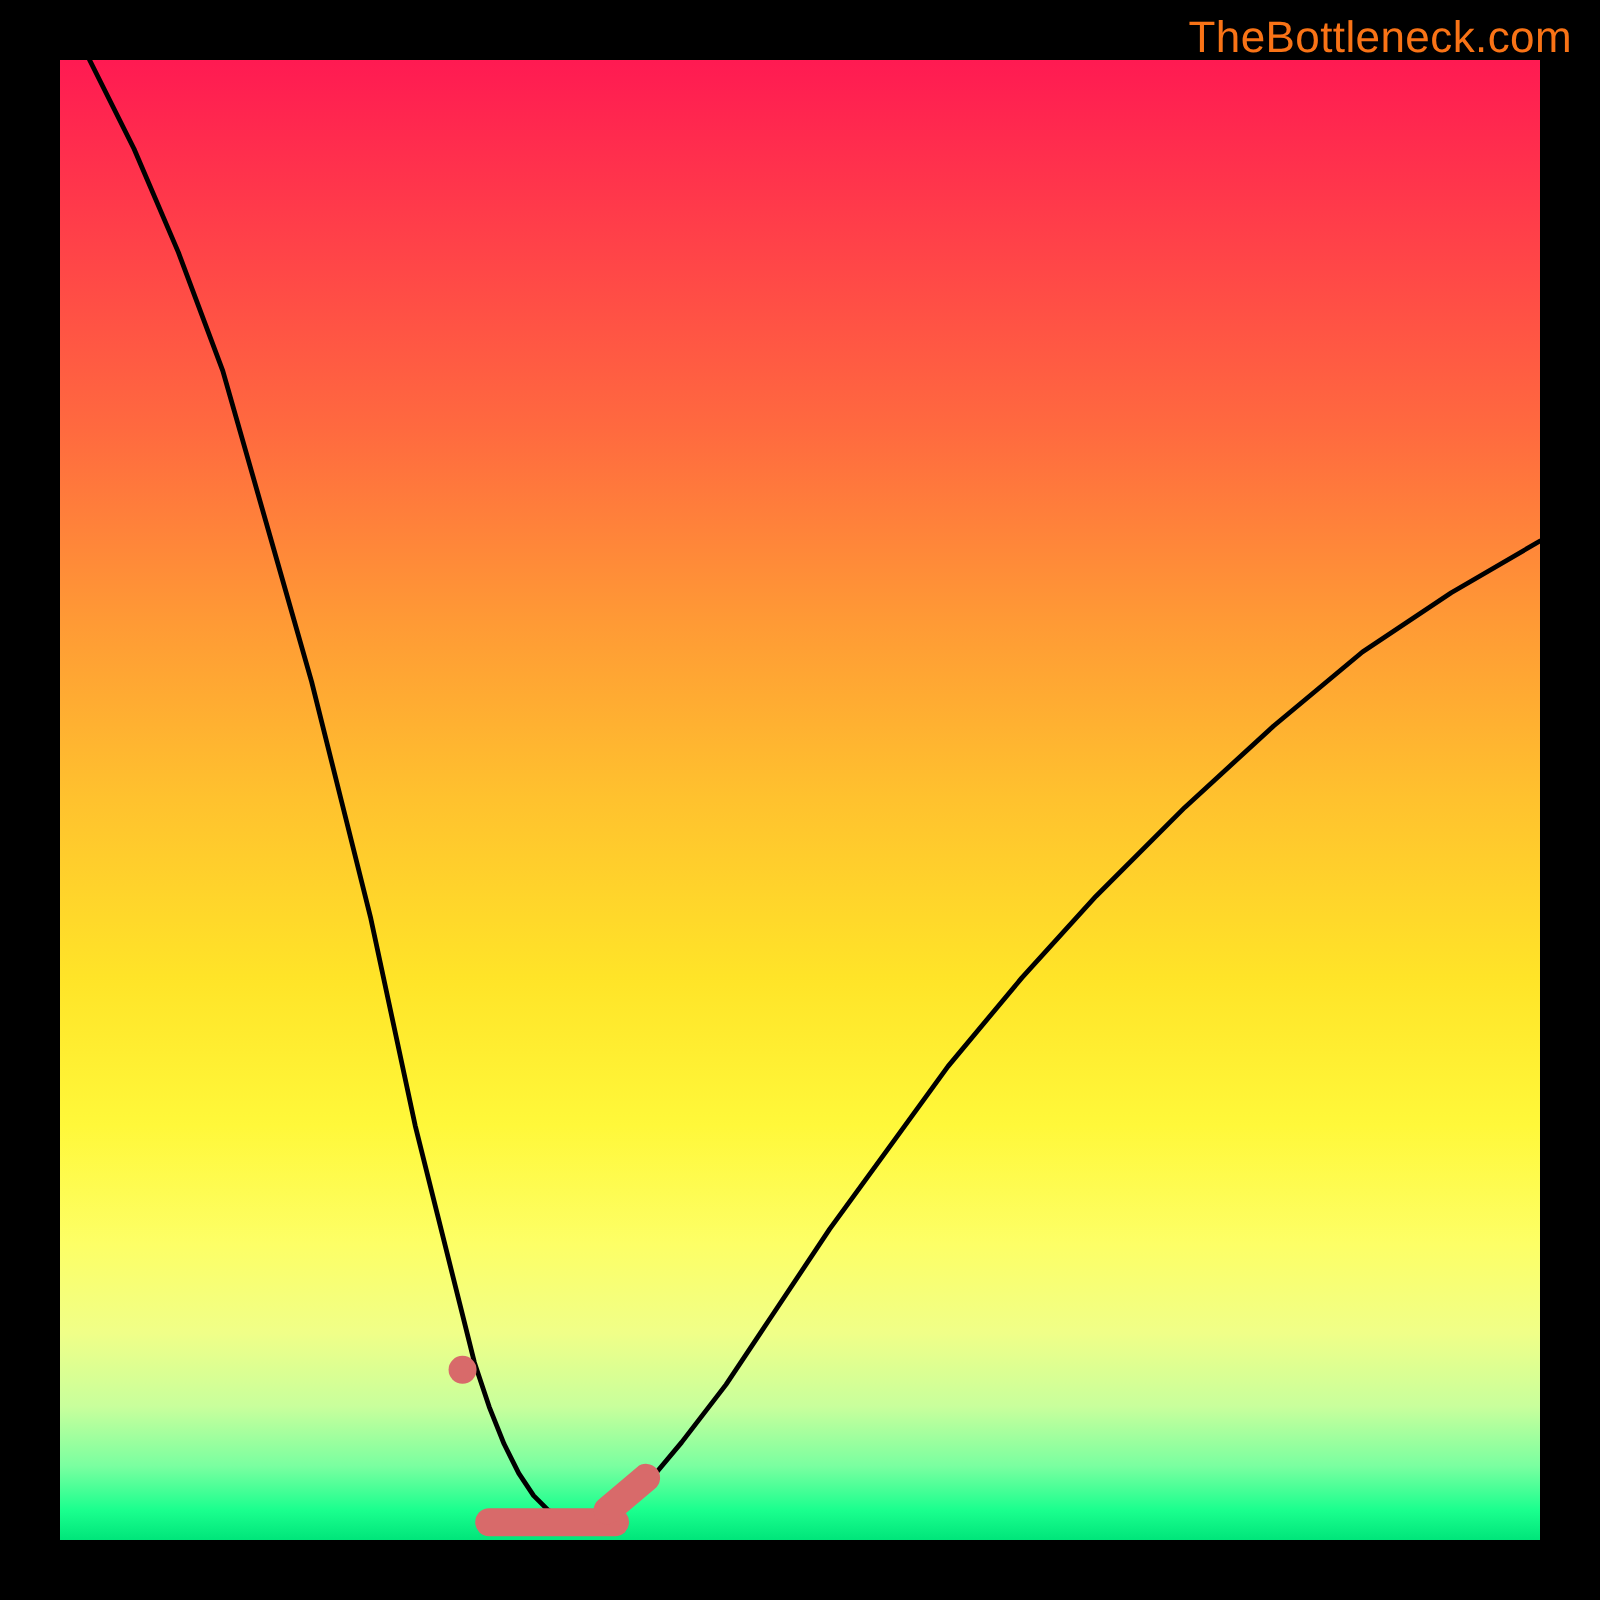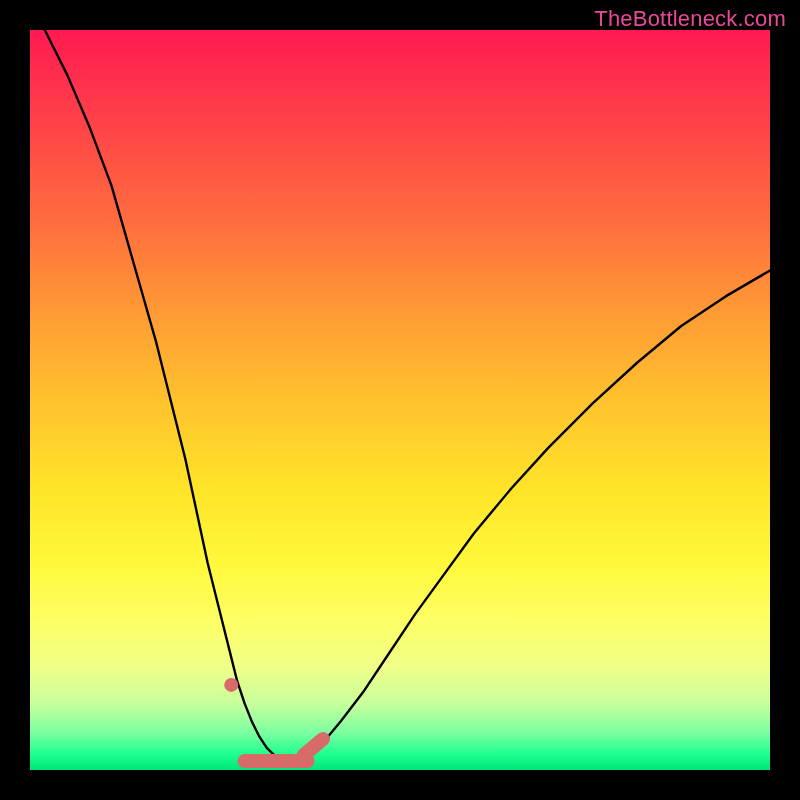--- a/index.html
+++ b/index.html
@@ -30,21 +30,21 @@
       #c8ff9c 91%,
       #7affa0 95%,
       #1aff8e 98%,
       #00e57a 100%
     );
   }
   .watermark {
     position: absolute;
     top: 6px;
     right: 14px;
-    color: #ec4899;
+    color: #f97316;
     font-size: 22px;
     letter-spacing: 0.2px;
     user-select: none;
   }
   svg.overlay {
     position: absolute;
     left: 0;
     top: 0;
     width: 740px;
     height: 740px;

